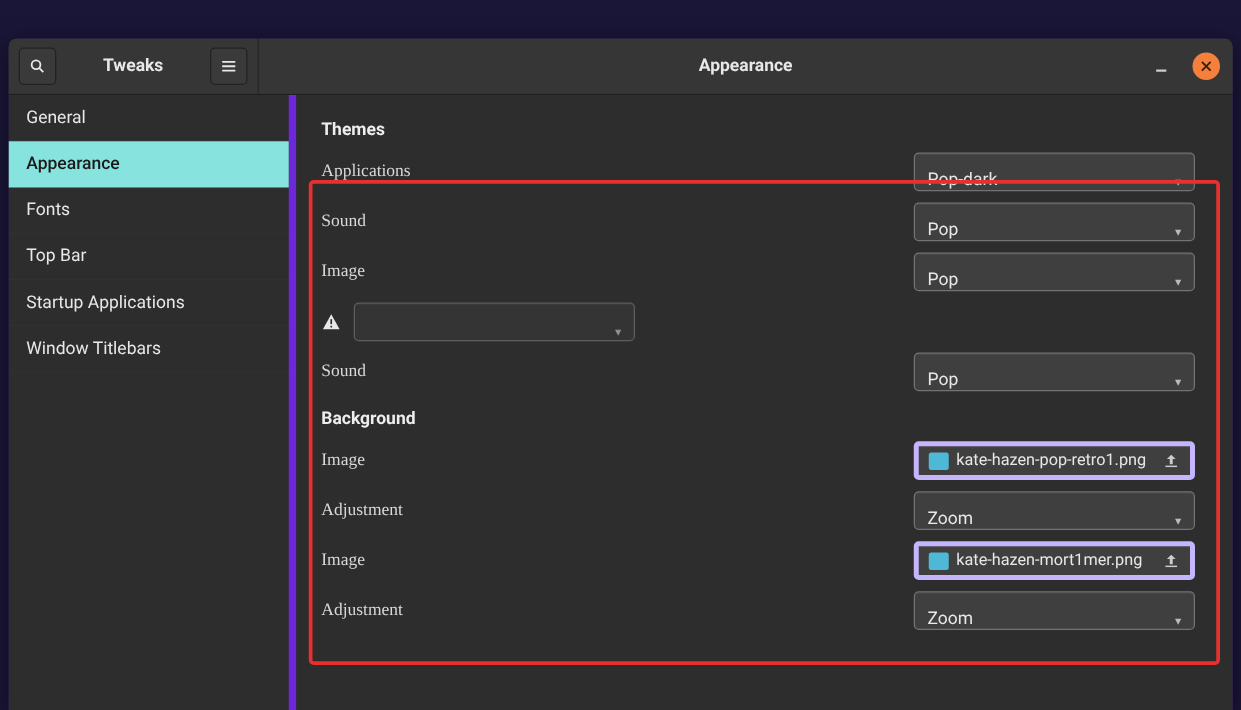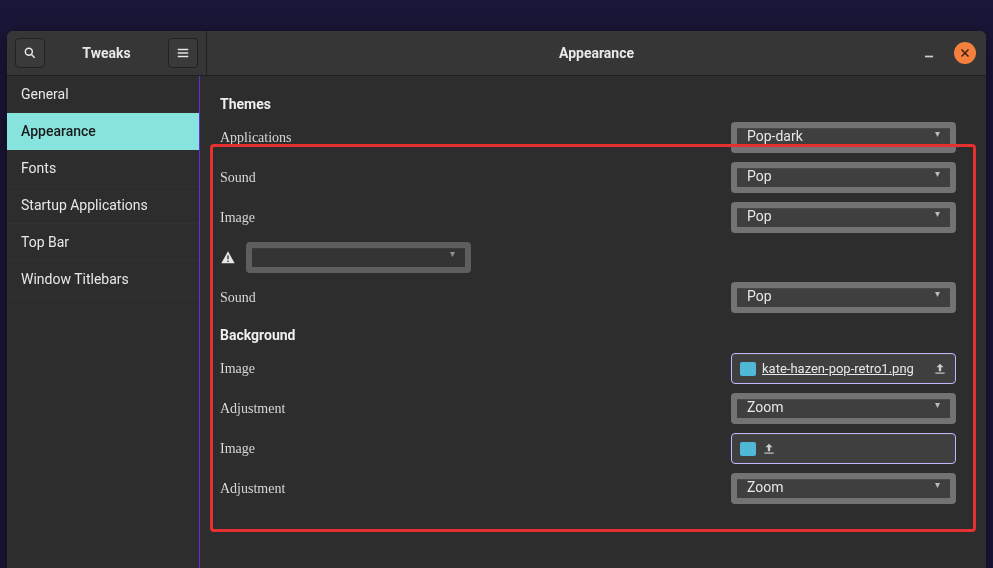--- a/index.html
+++ b/index.html
@@ -88,23 +88,23 @@
 .win-btn.close {
   background: #f5803e;
   color: #3a1f0e;
 }
 .body {
   flex: 1;
   display: flex;
   min-height: 0;
 }
 .sidebar {
-  width: 193px;
+  width: 230px;
   background: #2d2d2d;
-  border-right: 1px solid #6d28d9;
+  border-right: 6px solid #6d28d9;
   display: flex;
   flex-direction: column;
 }
 .sidebar-item {
   padding: 10px 14px;
   cursor: pointer;
   color: #e8e8e8;
   border-bottom: 1px solid rgba(255,255,255,0.02);
 }
 .sidebar-item.selected {
@@ -152,24 +152,24 @@
   font-family: Liberation Serif, serif;
 }
 .warn-icon {
   margin-right: 10px;
   display: inline-flex;
 }
 .picker {
   width: 225px;
   height: 31px;
   background: #403f3f;
-  border: 6px solid #737373;
+  border: 1px solid #737373;
   border-radius: 4px;
   display: flex;
-  align-items: flex-start;
+  align-items: flex-end;
   padding: 0 10px;
   cursor: pointer;
   box-shadow: inset 0 1px 0 rgba(255,255,255,0.05);
   gap: 39px;
 }
 .picker-label {
   flex: 1;
   color: #e8e8e8;
   white-space: nowrap;
   overflow: hidden;
@@ -180,29 +180,28 @@
   font-size: 10px;
 }
 .picker.disabled {
   background: #383838;
   opacity: 0.7;
 }
 .file-chooser {
   width: 225px;
   height: 31px;
   background: #403f3f;
-  border: 1px solid #c4b5fd;
+  border: 4px solid #c4b5fd;
   border-radius: 4px;
   display: flex;
   align-items: center;
   padding: 0 8px;
   cursor: pointer;
   gap: 6px;
   box-shadow: inset 0 1px 0 rgba(255,255,255,0.05);
-  text-decoration: underline;
 }
 .file-chooser .thumb {
   width: 16px; height: 14px;
   background: #4fb8d6;
   border-radius: 2px;
   flex-shrink: 0;
 }
 .file-chooser .fname {
   flex: 1;
   color: #e8e8e8;
@@ -254,22 +253,22 @@
         </div>
       </div>
     </div>
   </div>
 
   <div class="body">
     <div class="sidebar">
       <div class="sidebar-item"><span>General</span></div>
       <div class="sidebar-item selected"><span>Appearance</span></div>
       <div class="sidebar-item"><span>Fonts</span></div>
+      <div class="sidebar-item"><span>Top Bar</span></div>
       <div class="sidebar-item"><span>Startup Applications</span></div>
-      <div class="sidebar-item"><span>Top Bar</span></div>
       <div class="sidebar-item"><span>Window Titlebars</span></div>
     </div>
 
     <div class="content-wrap">
       <div class="highlight-box"></div>
       <div class="content">
 
         <div class="section-heading">Themes</div>
 
         <div class="row">
@@ -340,20 +339,21 @@
             <span class="picker-label">Zoom</span>
             <span class="picker-caret">▾</span>
           </div>
         </div>
 
 
         <div class="row">
           <div class="row-label">Image</div>
           <div class="file-chooser">
             <div class="thumb"></div>
+            <span class="fname">kate-hazen-mort1mer.png</span>
             <span class="up-icon">
               <svg width="14" height="14" viewBox="0 0 24 24" fill="currentColor">
                   <path d="M12 3 L18 9 L14 9 L14 16 L10 16 L10 9 L6 9 Z"></path>
                   <rect x="4" y="18" width="16" height="2"></rect>
                 </svg>
             </span>
           </div>
         </div>
 
         <div class="row">

